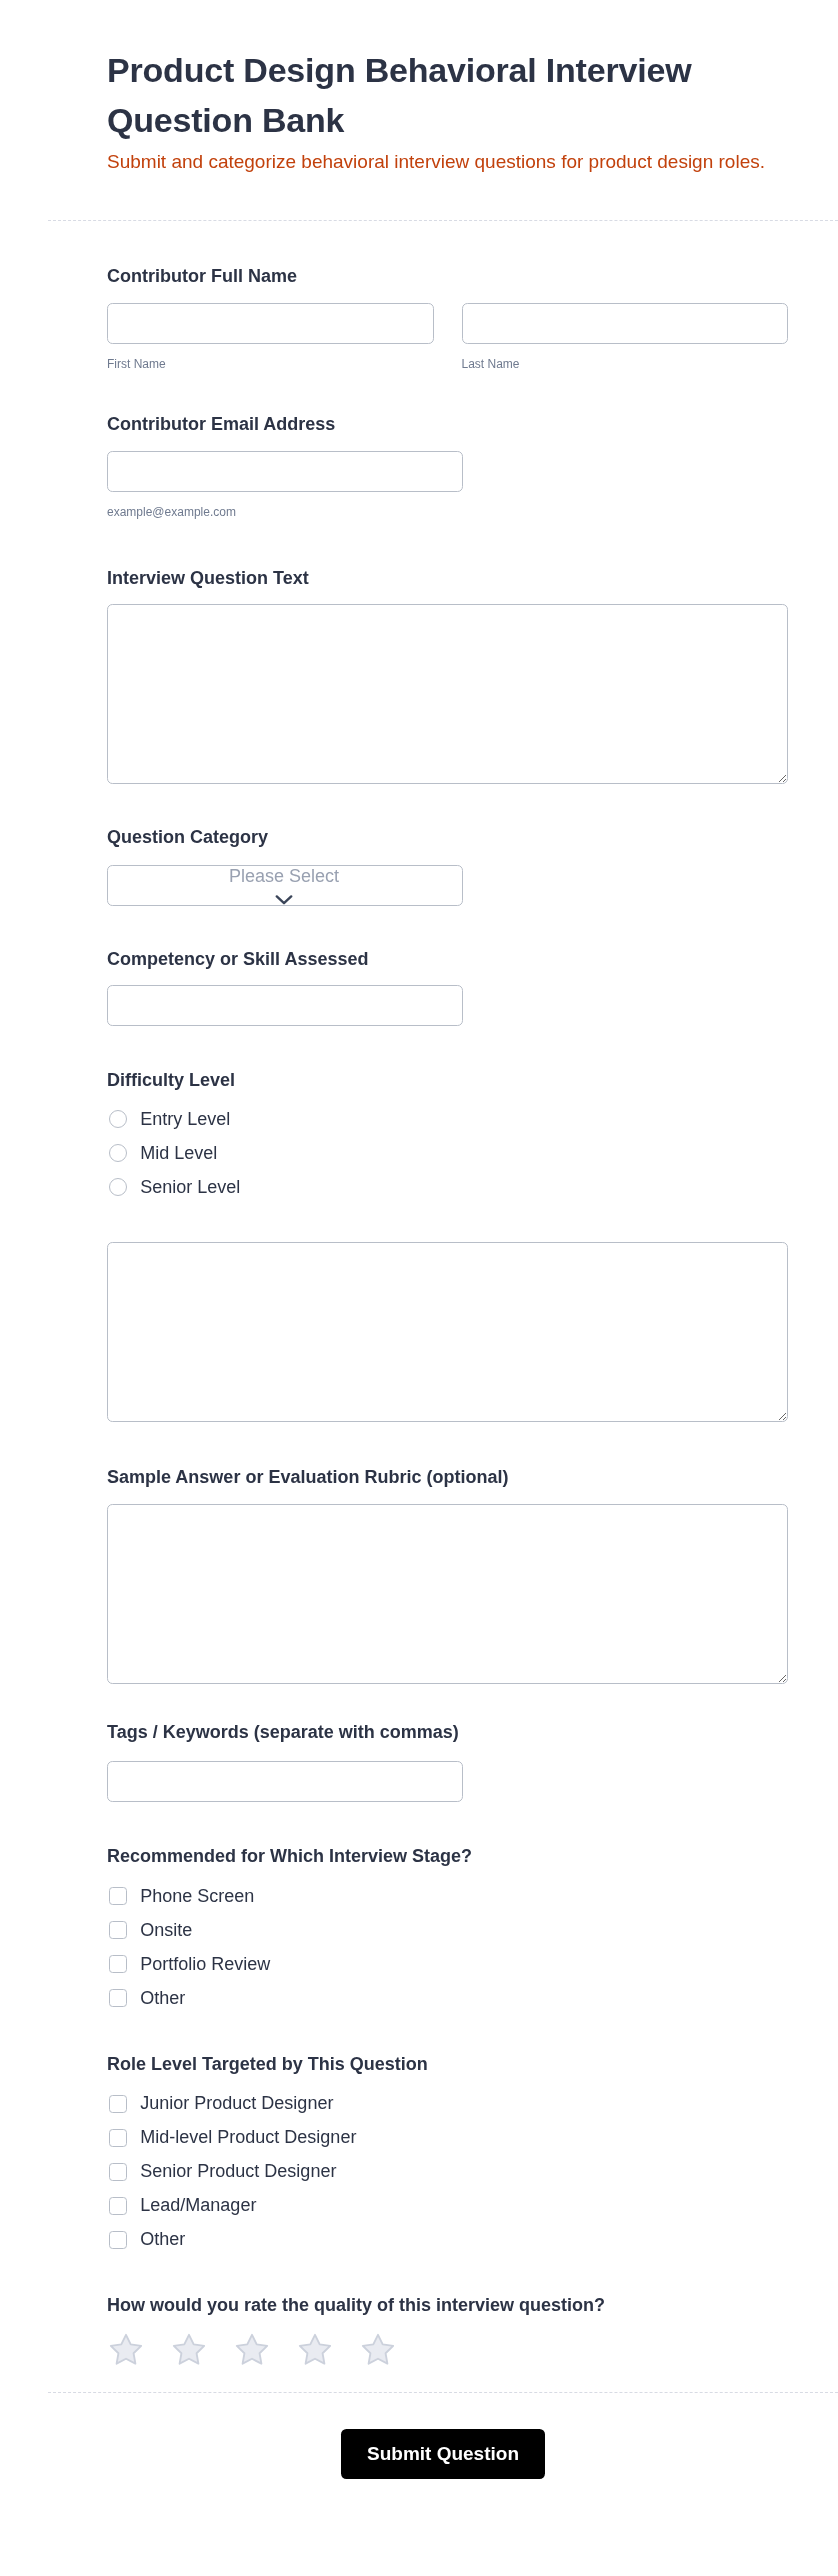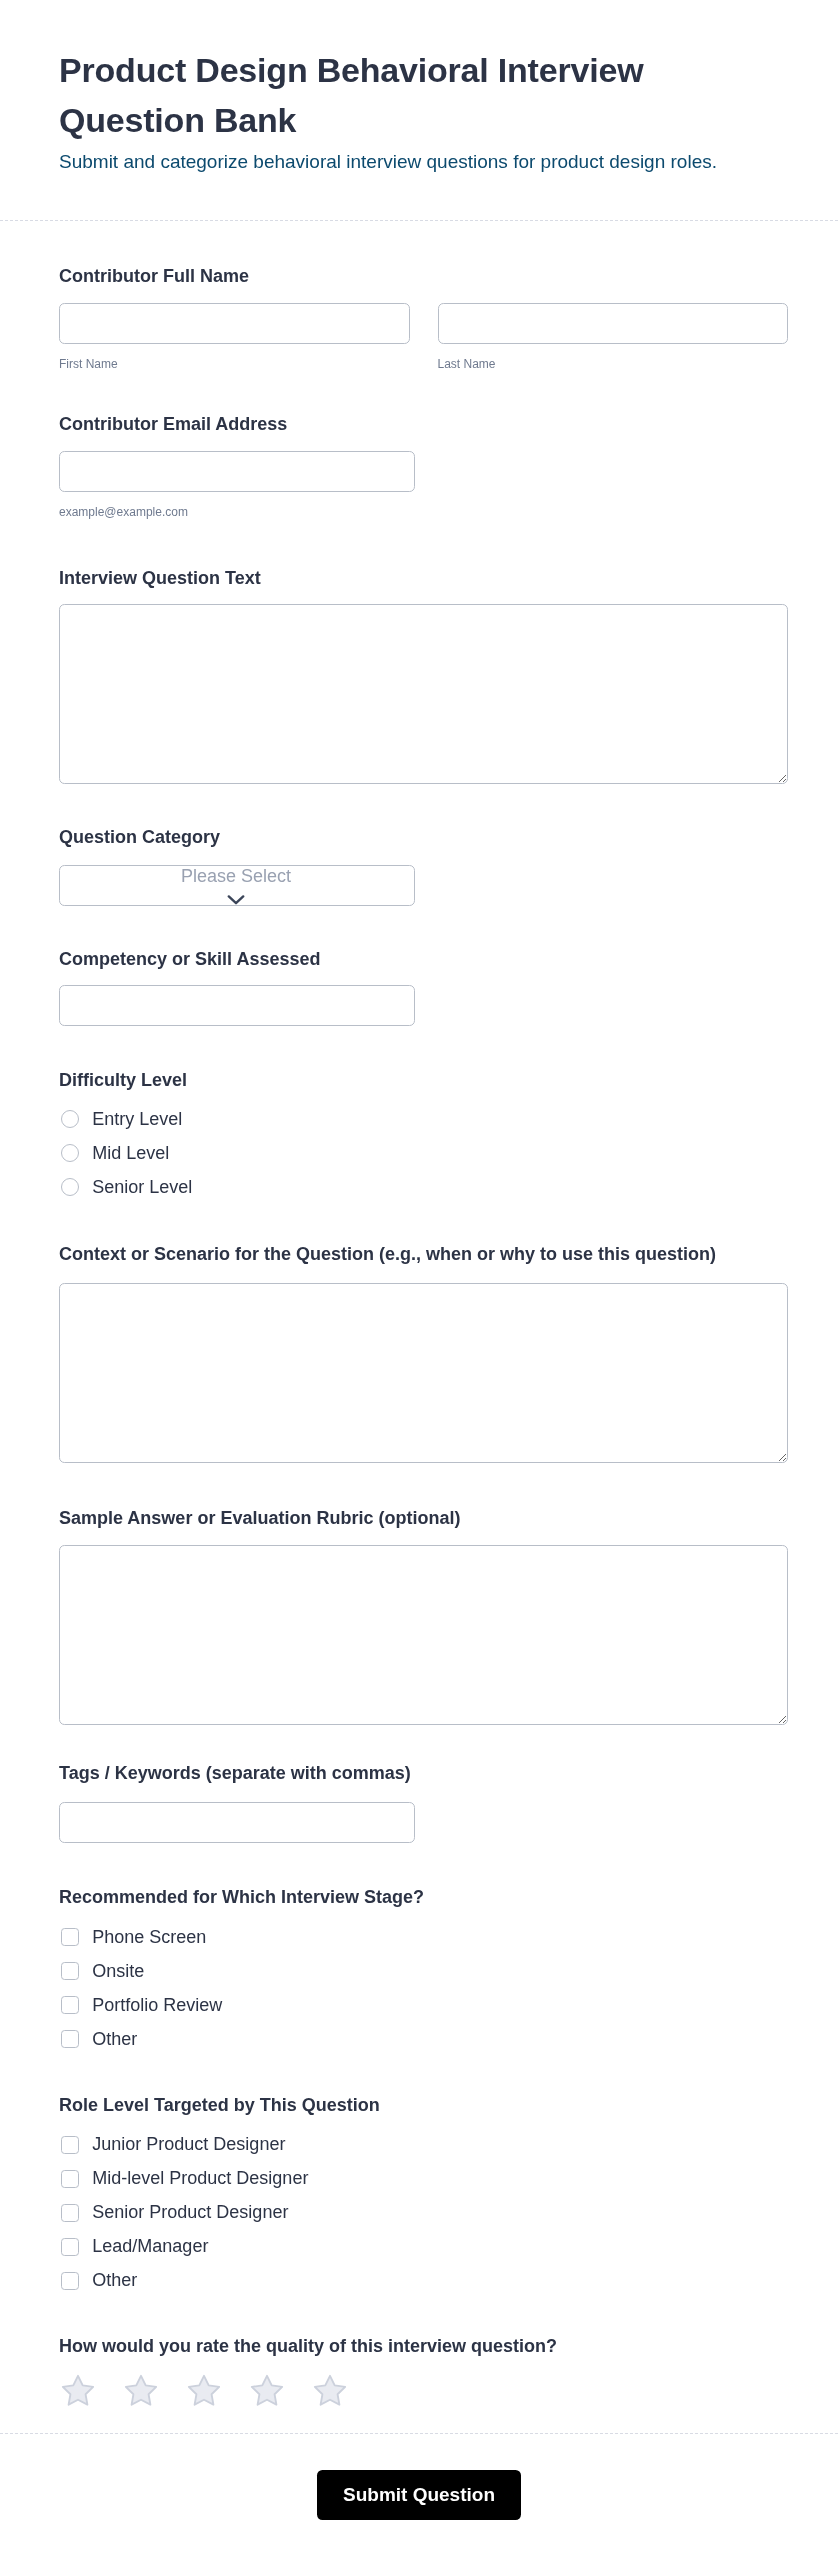--- a/index.html
+++ b/index.html
@@ -2,31 +2,31 @@
 <html style="font-size:14.4px"><head>
 <meta charset="utf-8">
 <style>
   * { box-sizing: border-box; margin: 0; padding: 0; }
   html, body { background: #ffffff; }
   body {
     width: 838px; height: 2576px; overflow: hidden;
     font-family: "Liberation Sans", "DejaVu Sans", sans-serif;
     color: #2c3345;
   }
-  .page { width: 838px; height: 2576px; background: #fff; }
+  .page { width: 838px; height: 2576px; background: #fff; padding-left: 48px; }
 
   
   .header { padding: 45px 59px 46px 59px; }
   .form-title {
     font-size: 34px; line-height: 50px; font-weight: 700;
     color: #2c3345; letter-spacing: -0.2px; max-width: 703px;
   }
   .form-subtitle {
     margin-top: 3.6px; font-size: 19px; line-height: 25px;
-    font-weight: 400; color: #0c4a6e;
+    font-weight: 400; color: #c2410c;
   }
   .divider { border-top: 0.9px dashed #d8dbe4; width: 100%; }
 
   
   .form-body { padding: 43px 50px 23.4px 59px; }
   .field { }
   .q-label {
     display: block; font-size: 18px; line-height: 25px;
     font-weight: 600; color: #2c3345;
   }
@@ -150,21 +150,20 @@
             <span class="opt-text">Mid Level</span>
           </label>
           <label class="opt-row">
             <span class="ctl radio"></span>
             <span class="opt-text">Senior Level</span>
           </label>
         </div>
     </div>
 
     <div class="field mb48">
-      <label class="q-label">Context or Scenario for the Question (e.g., when or why to use this question)</label>
       <textarea class="textarea" style="margin-top: 16px;"></textarea>
     </div>
 
     <div class="field mb40">
       <label class="q-label">Sample Answer or Evaluation Rubric (optional)</label>
       <textarea class="textarea" style="margin-top: 14.4px;"></textarea>
     </div>
 
     <div class="field mb47">
       <label class="q-label">Tags / Keywords (separate with commas)</label>

